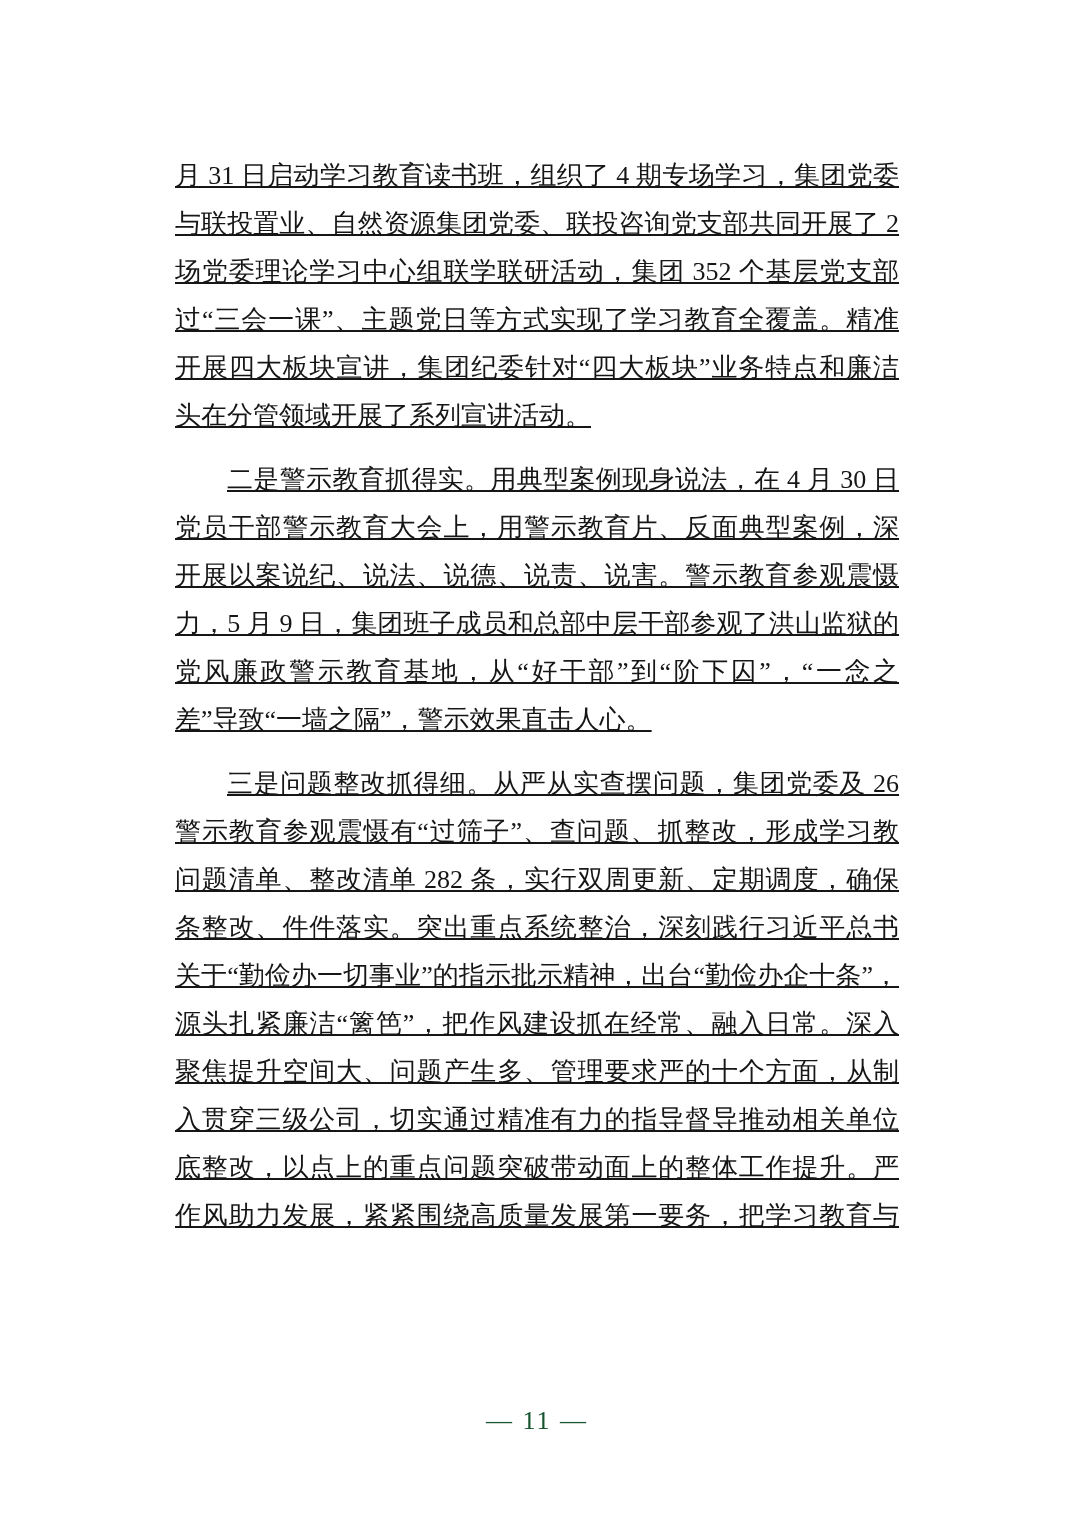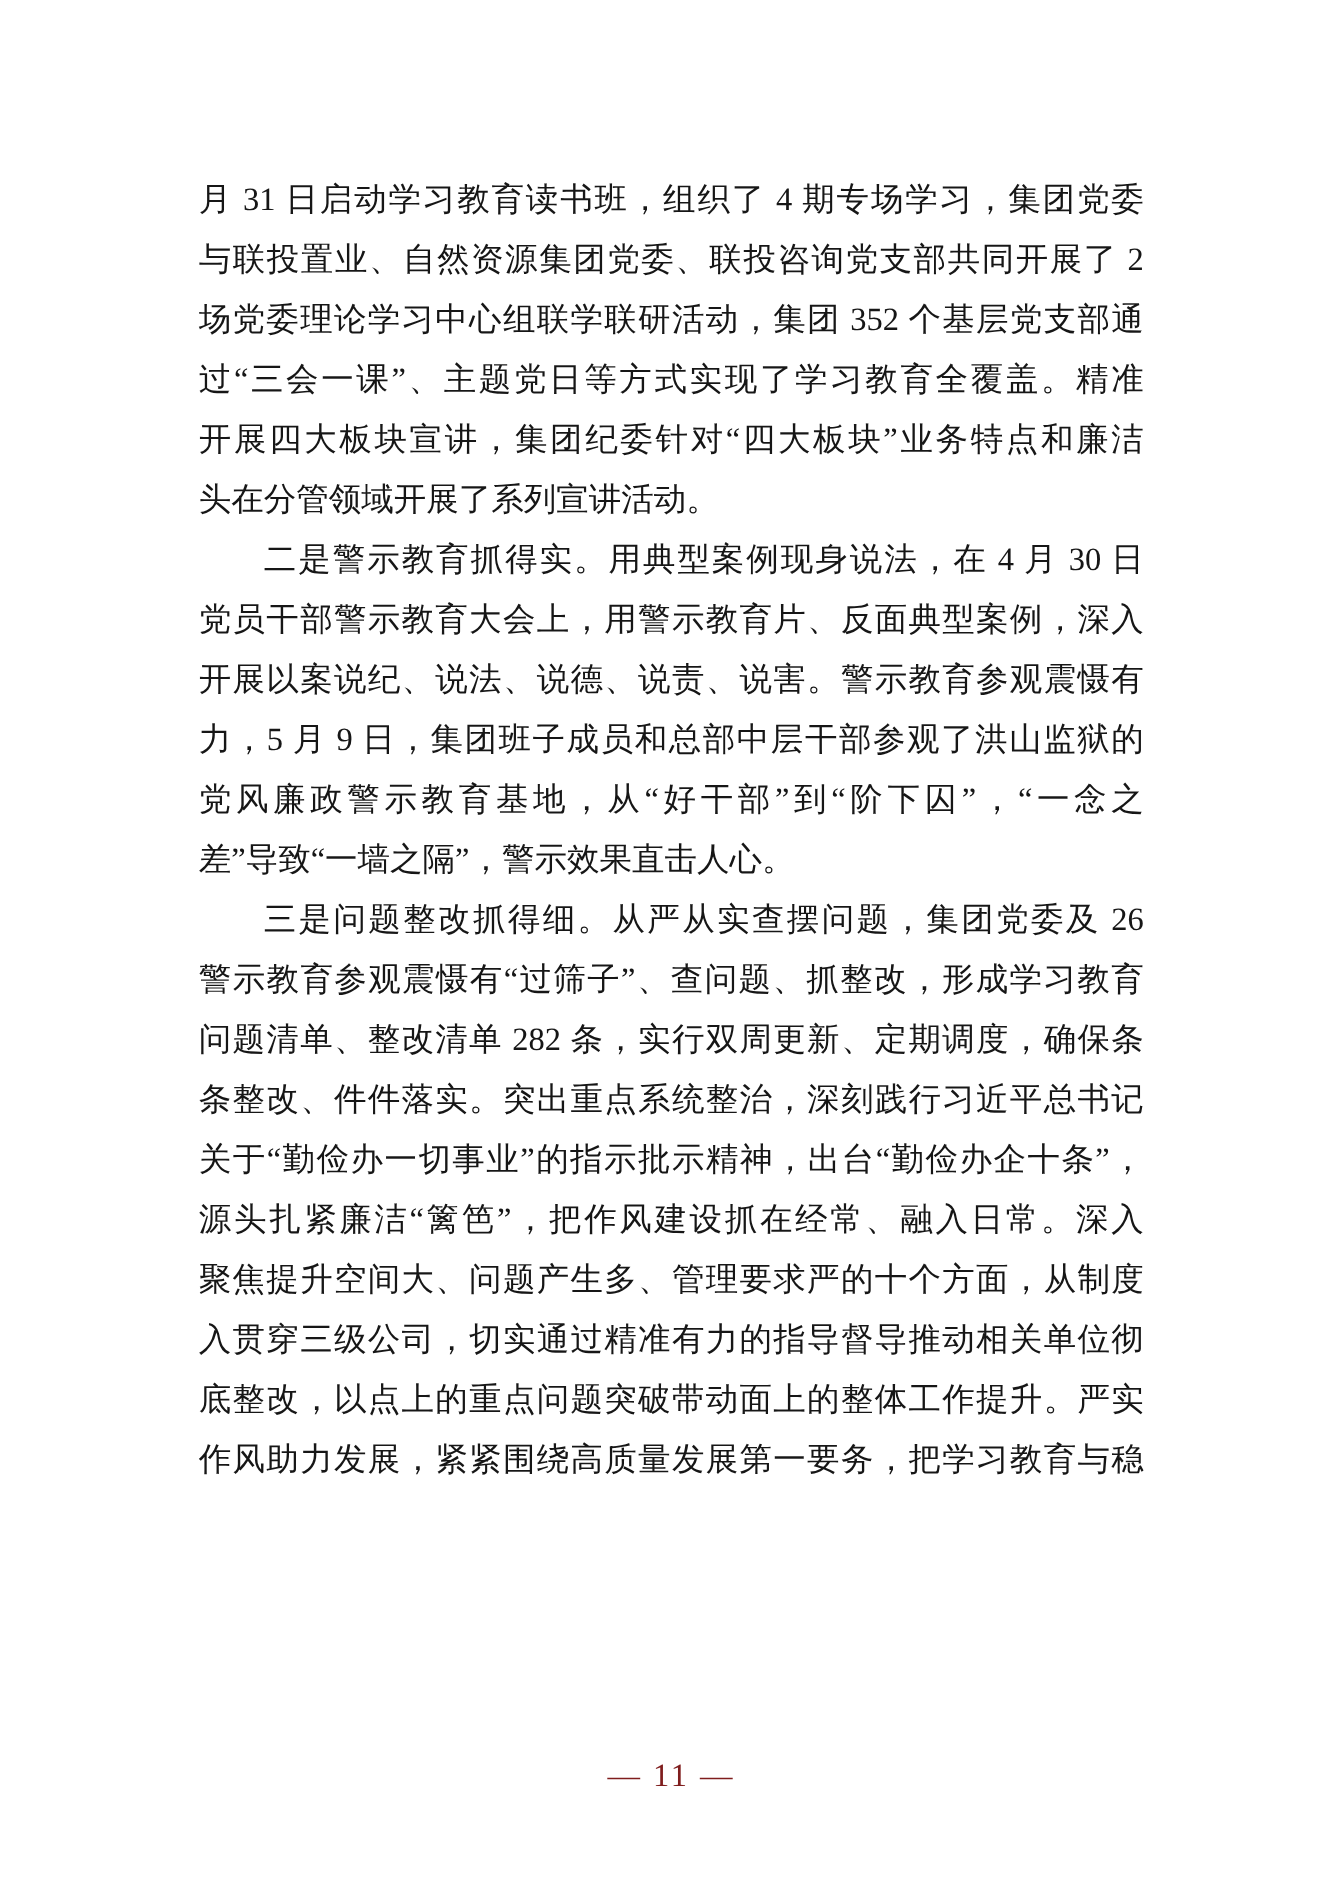--- a/index.html
+++ b/index.html
@@ -17,22 +17,23 @@
   }
   .doc-content {
     position: absolute;
     top: 136px;
     left: 159px;
     width: 756px;
     font-size: 26px;
     line-height: 48px;
   }
   .para {
-    margin: 0;
+    margin: 16px;
     padding: 0;
+    text-decoration: underline;
   }
   .line {
     height: 48px;
     overflow: hidden;
     text-align: justify;
     text-align-last: justify;
     white-space: normal;
   }
   .line.end {
     text-align: right;
@@ -42,21 +43,21 @@
     text-indent: 2em;
   }
   .page-number {
     position: absolute;
     top: 1406px;
     left: 0;
     width: 100%;
     text-align: center;
     font-size: 26px;
     letter-spacing: 2px;
-    color: #7f1d1d;
+    color: #14532d;
   }
 </style>
 </head>
 <body>
 
 <div class="doc-page">
 
   <div class="doc-content">
 
     <div class="para">

